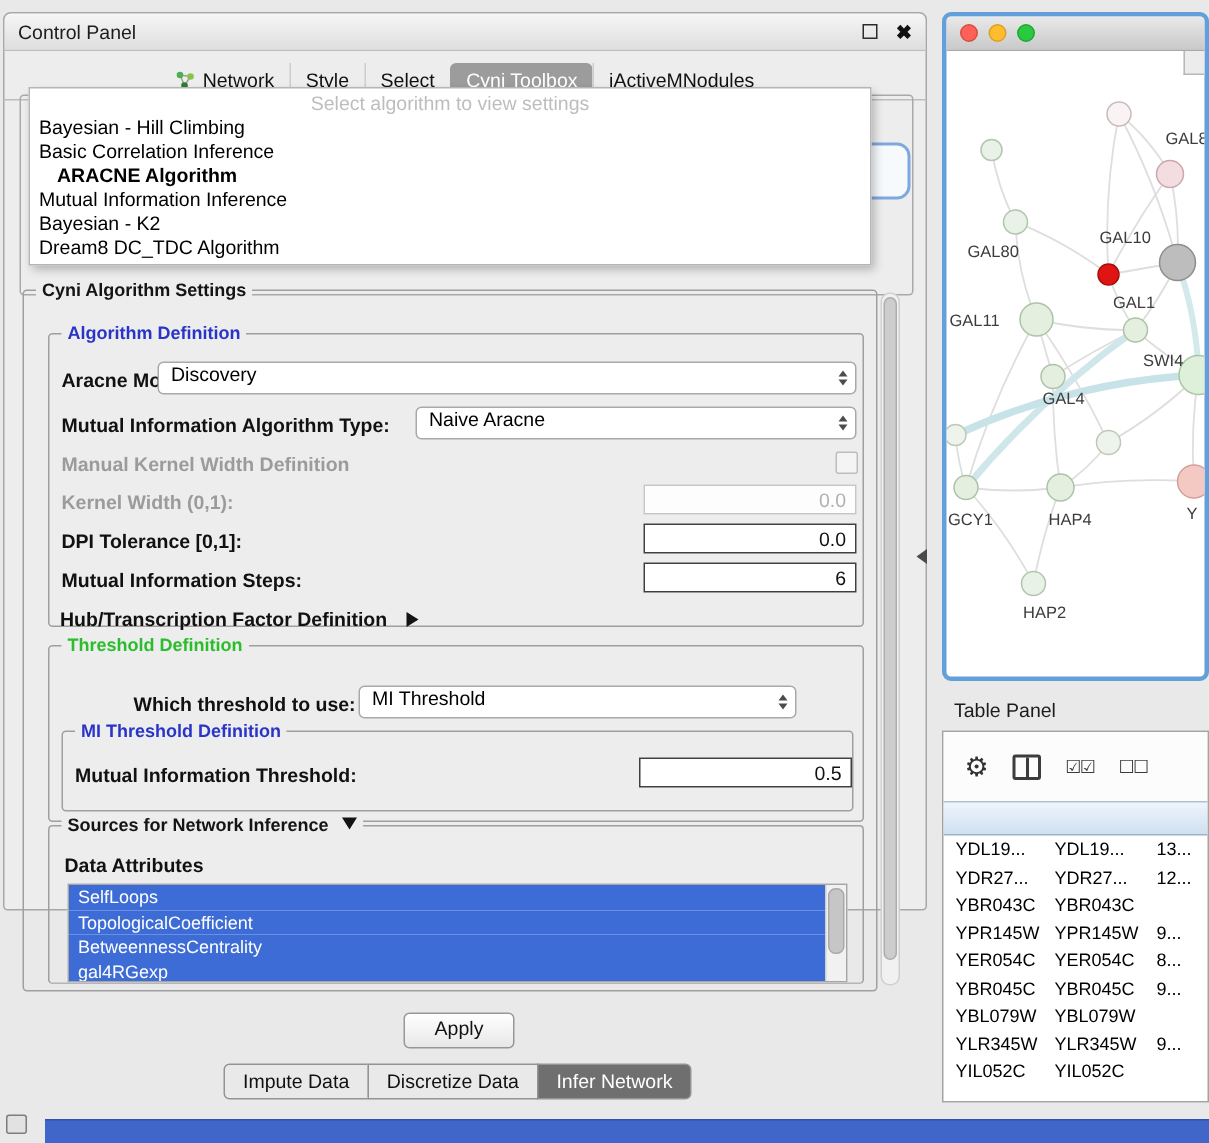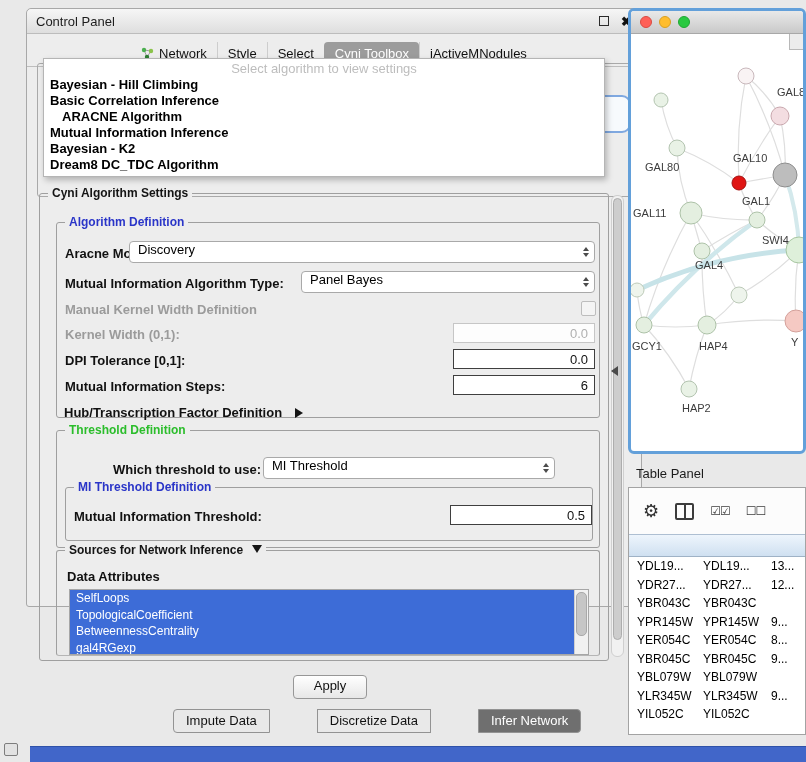--- a/index.html
+++ b/index.html
@@ -2,21 +2,21 @@
 <html><head>
 <meta charset="utf-8">
 <style>
   html,body { margin:0; padding:0; }
   .canvas { position:relative; width:806px; height:762px; background:#e9e9e9;
             font-family:"Liberation Sans",sans-serif; overflow:hidden; }
 
   
   .control-panel { position:absolute; left:2px; top:8px; width:616px; height:599px;
                    background:#ededed; border:1px solid #a8a8a8; border-radius:5px 5px 3px 3px;
-                   box-sizing:border-box;margin-left:24px; }
+                   box-sizing:border-box; }
   .titlebar { display:flex; align-items:center; height:24px; padding:0 9px;
               background:linear-gradient(#f6f6f6,#dedede); border-bottom:1px solid #bcbcbc;
               border-radius:5px 5px 0 0; font-size:13px; color:#1c1c1c; }
   .titlebar .spacer { flex:1; }
   .float-btn { width:8px; height:8px; border:1.5px solid #2b2b2b; margin-right:12px; }
   .close-btn { font-size:13px; font-weight:bold; color:#111; line-height:1; }
 
   .tabbar { position:absolute; left:0; right:0; top:30px; height:27px; display:flex;
             justify-content:center; align-items:flex-end; border-bottom:1px solid #bdbdbd; }
   .tab { display:flex; align-items:center; gap:5px; padding:4px 10px 5px; font-size:13px; color:#111; }
@@ -27,21 +27,21 @@
   
   .frag-group { position:absolute; left:10px; top:54px; width:594px; height:132px;
                 border:1px solid #a9a9a9; border-radius:3px; }
   .frag-help { position:absolute; left:556px; top:86px; width:44px; height:34px;
                border:2px solid #7fa8e0; border-radius:9px; background:#f7fafd; }
 
   
   .popup { position:absolute; left:16px; top:49px; width:560px; height:117px; background:#fff;
            border:1px solid #b5b5b5; box-shadow:2px 3px 6px rgba(0,0,0,.25); z-index:40; overflow:hidden; }
   .algo-placeholder { text-align:center; color:#bdbdbd; font-size:13px; padding:2px 0 1px; }
-  .algo-item { font-size:13px; line-height:16px; padding:0 6px; color:#000; white-space:nowrap;font-weight:bold; }
+  .algo-item { font-size:13px; line-height:16px; padding:0 6px; color:#000; white-space:nowrap; }
   .algo-item.selected { font-weight:bold;padding-left:18px; }
 
   
   .group { position:absolute; border:1px solid #9f9f9f; border-radius:3px; box-sizing:border-box; }
   .legend { position:absolute; top:-8px; left:8px; background:#ededed; padding:0 4px;
             font-size:12px; font-weight:bold; color:#141414; white-space:nowrap; }
   .legend.blue { color:#2a35c8; }
   .legend.green { color:#2bbd2b; }
 
   .lbl { position:absolute; font-size:13px; font-weight:bold; color:#111; white-space:nowrap; }
@@ -82,21 +82,21 @@
 
   .vscroll { position:absolute; left:584px; top:186px; width:13px; height:462px; background:#f1f1f1;
              border:1px solid #cfcfcf; border-radius:6px; box-sizing:border-box; }
   .vscroll .thumb { position:absolute; left:1px; right:1px; top:2px; height:440px; background:#cdcdcd;
                     border:1px solid #adadad; border-radius:6px; }
 
   .btn-apply { position:absolute; left:266px; top:666px; width:72px; height:22px;
                background:linear-gradient(#ffffff,#e7e7e7); border:1px solid #979797; border-radius:4px;
                font-size:13px; color:#111; text-align:center; line-height:20px; }
 
-  .bottom-tabs { position:absolute; left:146px; top:700px; display:flex;gap:48px; }
+  .bottom-tabs { position:absolute; left:146px; top:700px; display:flex; }
   .seg-item { padding:3px 12px 4px; font-size:13px; color:#111; background:#e9e9e9;
               border:1px solid #939393; margin-left:-1px; }
   .seg-item:first-child { border-radius:4px 0 0 4px; margin-left:0; }
   .seg-item:last-child { border-radius:0 4px 4px 0; }
   .seg-item.active { background:#6f6f6f; color:#fff; }
 
   .divider-arrow { position:absolute; left:611px; top:366px; width:0; height:0;
                    border-top:5px solid transparent; border-bottom:5px solid transparent;
                    border-right:7px solid #4a4a4a; }
 
@@ -205,21 +205,21 @@
         <div class="combo" style="left:72px; top:18px; width:466px;">
           <span>Discovery</span>
           <span class="arrows">
               <span class="tri-up"></span>
               <span class="tri-dn"></span>
             </span>
         </div>
 
         <span class="lbl" style="left:8px; top:53px;">Mutual Information Algorithm Type:</span>
         <div class="combo" style="left:244px; top:48px; width:294px;">
-          <span>Panel Bayes</span>
+          <span>Naive Aracne</span>
           <span class="arrows">
               <span class="tri-up"></span>
               <span class="tri-dn"></span>
             </span>
         </div>
 
         <span class="lbl disabled" style="left:8px; top:79px;">Manual Kernel Width Definition</span>
         <span class="checkbox" style="left:524px; top:78px;"></span>
 
         <span class="lbl disabled" style="left:8px; top:104px;">Kernel Width (0,1):</span>

